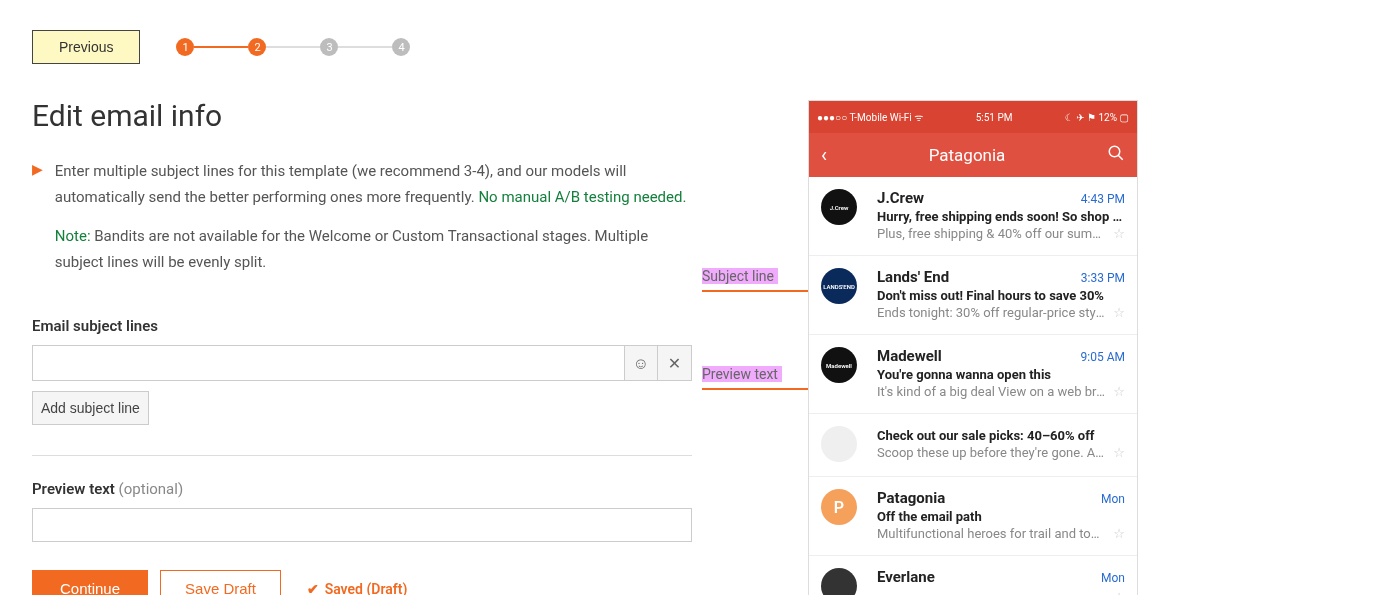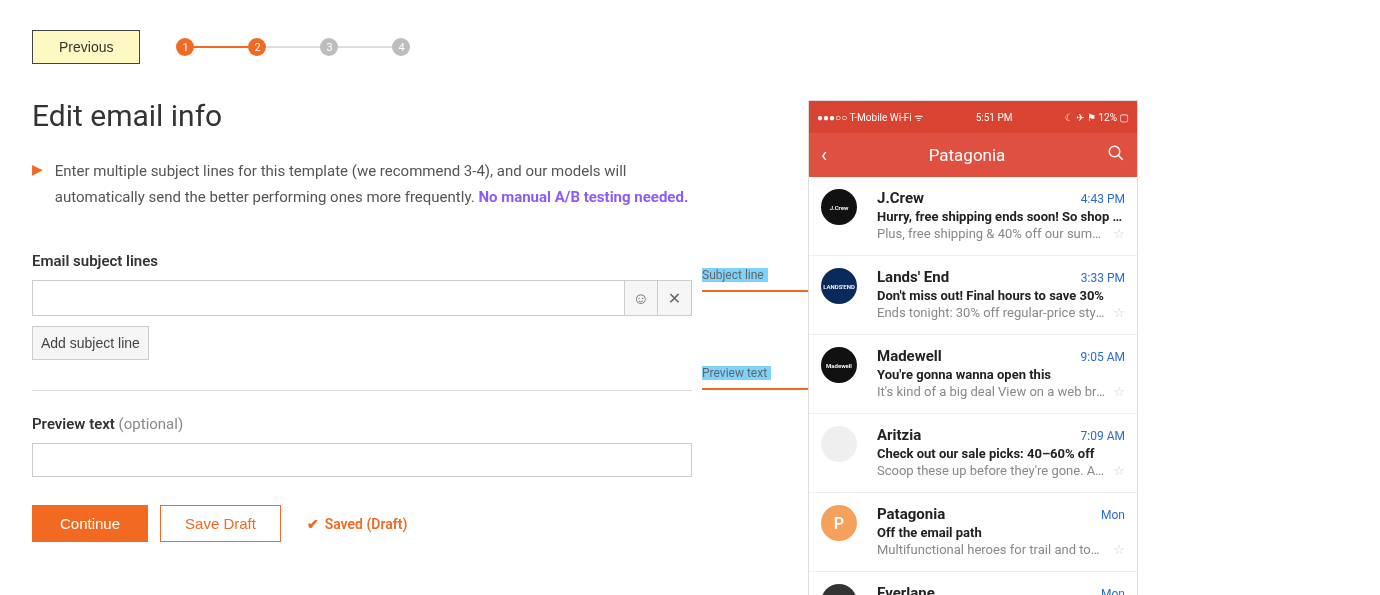--- a/index.html
+++ b/index.html
@@ -75,21 +75,21 @@
     font-size: 14px;
     margin-right: 12px;
     margin-top: 2px;
     flex-shrink: 0;
   }
   .info-text {
     font-size: 15px;
     line-height: 1.7;
     color: #555;
   }
-  .info-text .bold { font-weight: 700; color: #8b5cf6; }
+  .info-text .bold { font-weight: 400; color: #15803d; }
   .info-text p { margin-bottom: 14px; }
 
   .field-label {
     font-size: 15px;
     font-weight: 600;
     color: #333;
     margin-bottom: 10px;
   }
   .field-label .optional { font-weight: 400; color: #888; }
 
@@ -168,23 +168,23 @@
     font-weight: 600;
     margin-left: 14px;
     display: flex;
     align-items: center;
     gap: 6px;
   }
 
   
   .pointer-label {
     position: absolute;
-    font-size: 12px;
+    font-size: 14px;
     color: #666;
-    background: #7dd3fc;
+    background: #f0abfc;
     padding-right: 4px;
   }
   .pointer-line {
     position: absolute;
     height: 2px;
     background: #f26a21;
   }
   .pointer-dot {
     position: absolute;
     width: 8px; height: 8px; border-radius: 50%; background: #f26a21;
@@ -268,20 +268,23 @@
     </div>
 
     <h1 class="page-title">Edit email info</h1>
 
     <div class="info-block">
       <div class="info-caret">▶</div>
       <div class="info-text">
         <p>
           <span>Enter multiple subject lines for this template (we recommend 3-4), and our models will automatically send the better performing ones more frequently. </span><span class="bold">No manual A/B testing needed.</span>
         </p>
+        <p>
+          <span class="bold">Note:</span><span> Bandits are not available for the Welcome or Custom Transactional stages. Multiple subject lines will be evenly split.</span>
+        </p>
       </div>
     </div>
 
     <div class="field-label">Email subject lines</div>
     <div class="subject-row">
       <input class="subject-input" type="text" value="" style="">
       <div class="icon-btn">
         <span>☺</span>
       </div>
       <div class="icon-btn">
@@ -372,24 +375,20 @@
               <div class="subject">You're gonna wanna open this</div>
               <div class="preview">
                 <span class="preview-text">It's kind of a big deal View on a web browser. Ma...</span>
                 <span class="star">☆</span>
               </div>
             </div>
           </div>
           <div class="email-row">
             <div class="avatar" style="background:#efefef; font-size:16px;"></div>
             <div class="email-body">
-              <div class="email-line1">
-                <span class="sender">Aritzia</span>
-                <span class="time">7:09 AM</span>
-              </div>
               <div class="subject">Check out our sale picks: 40–60% off</div>
               <div class="preview">
                 <span class="preview-text">Scoop these up before they're gone. ARITZIA BE...</span>
                 <span class="star">☆</span>
               </div>
             </div>
           </div>
           <div class="email-row">
             <div class="avatar" style="background:#f5a15c; font-size:16px;">P</div>
             <div class="email-body">

